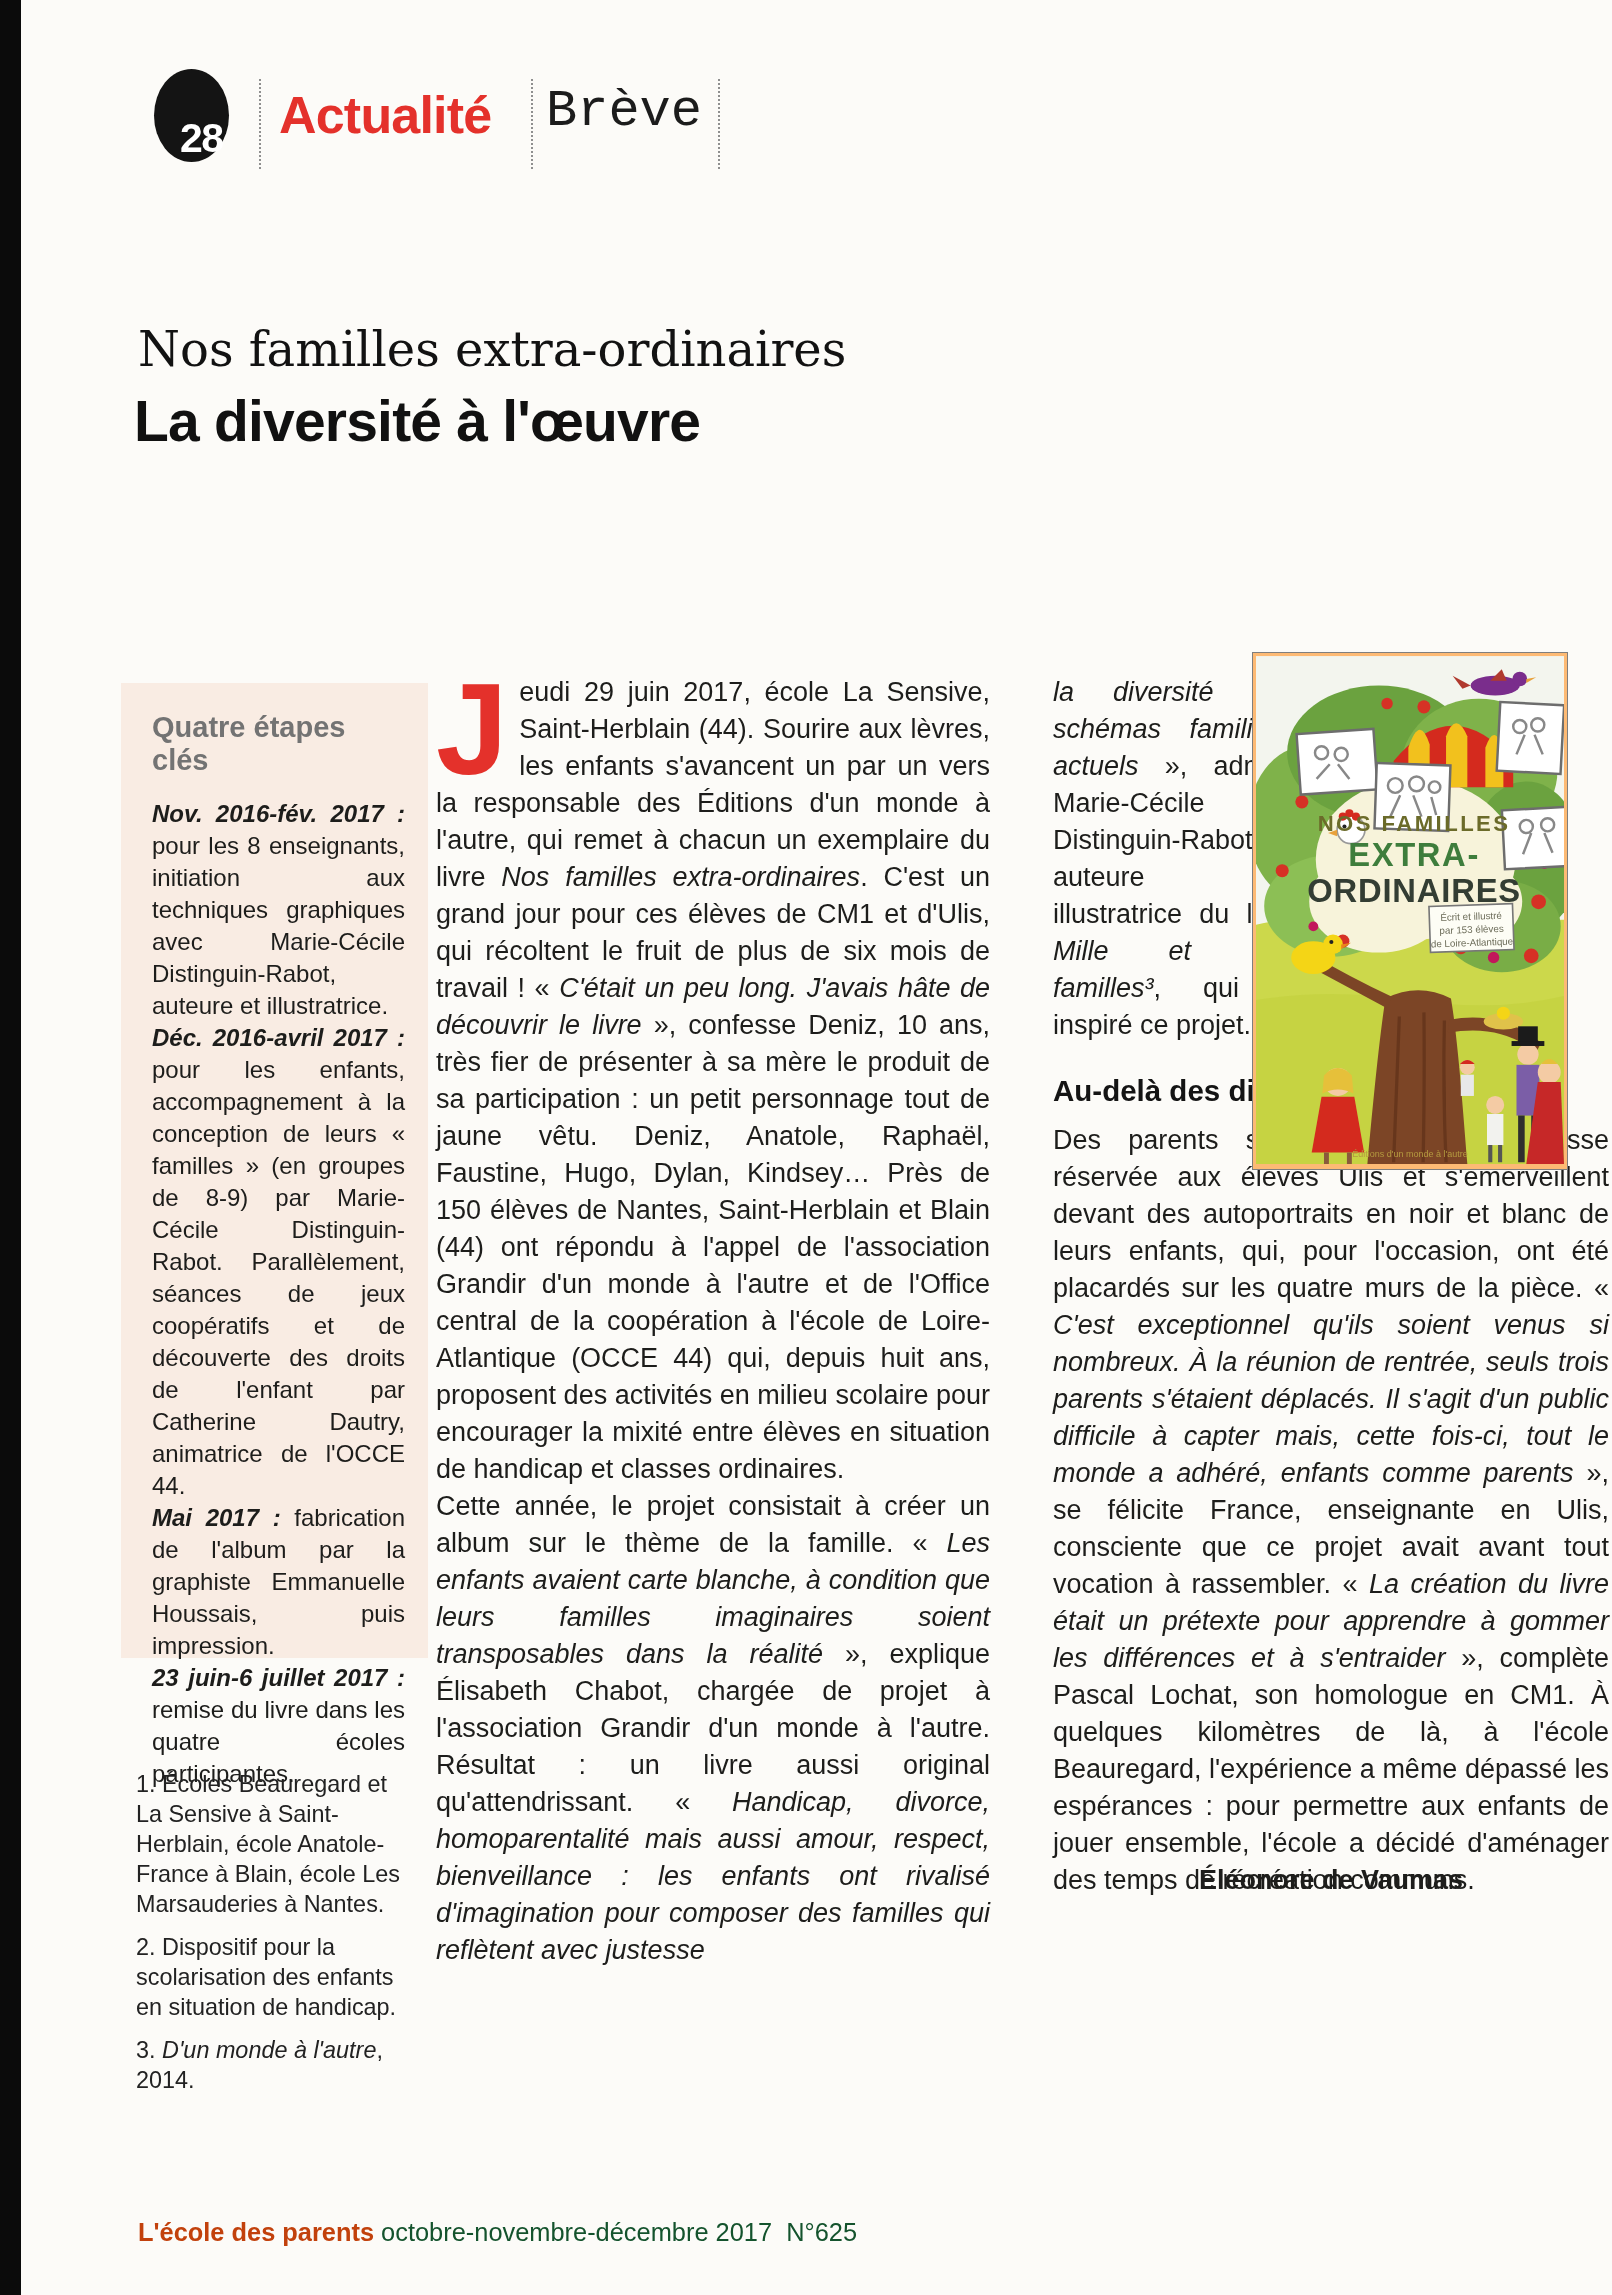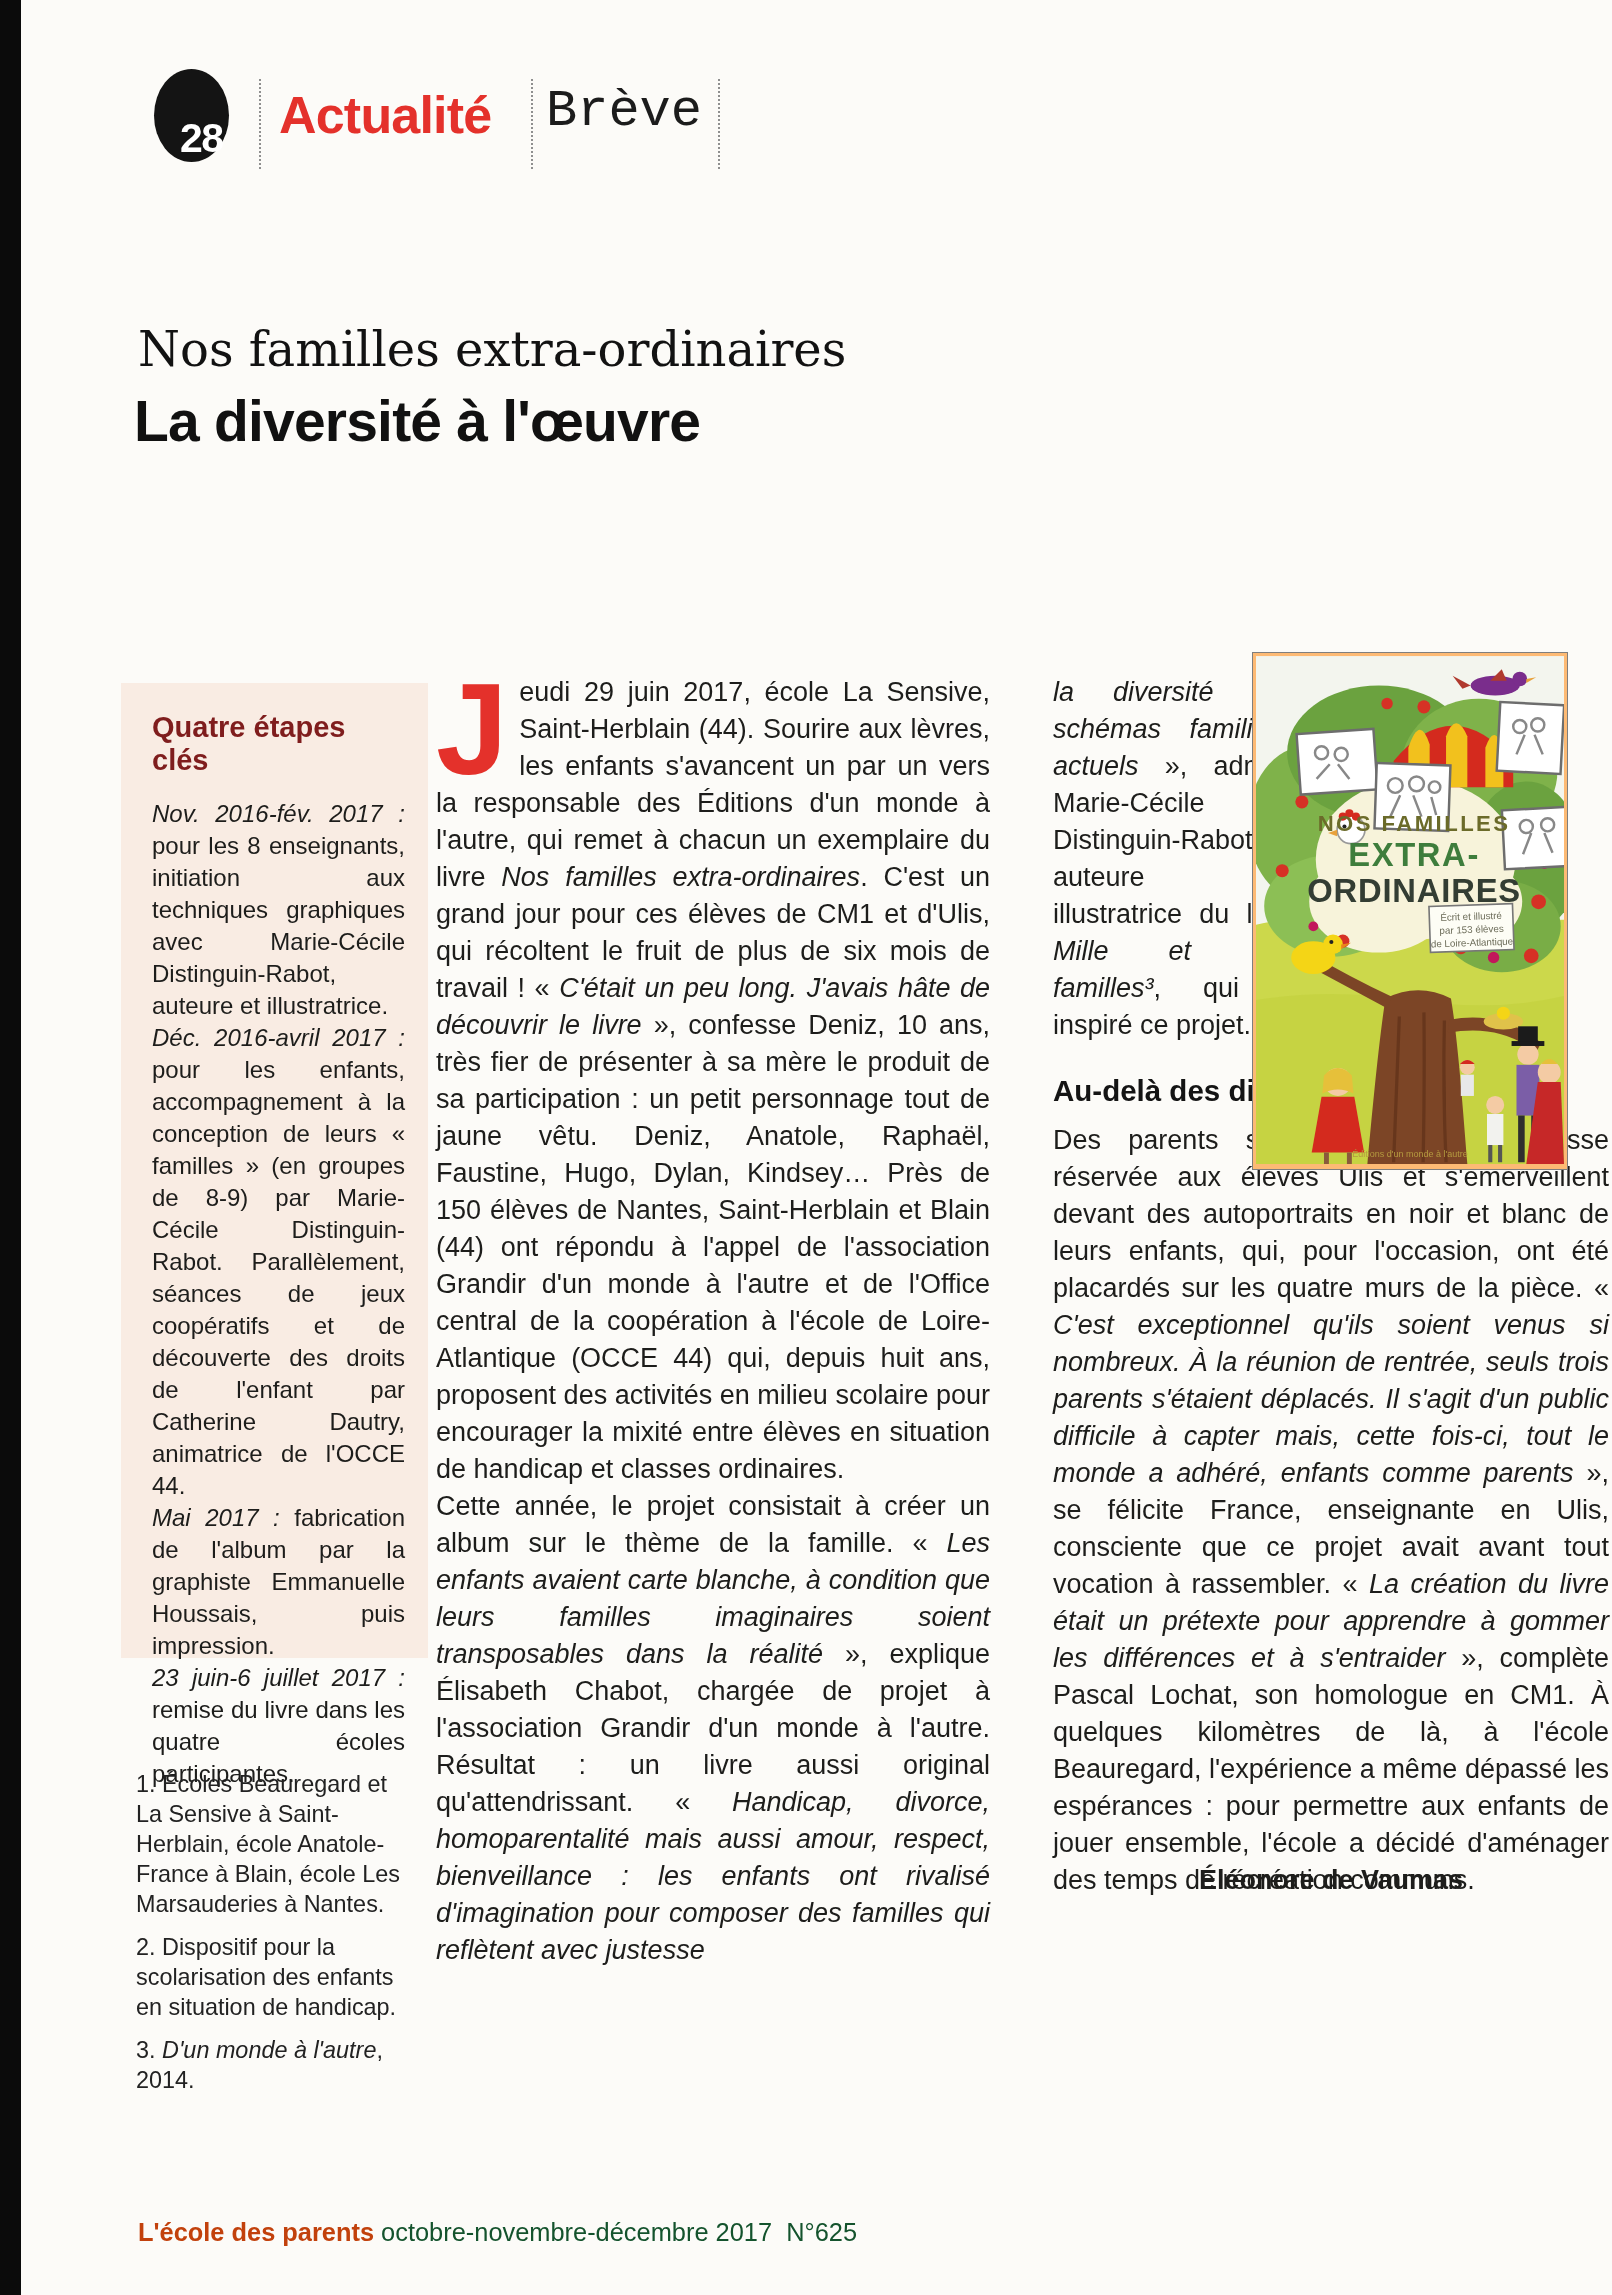--- a/index.html
+++ b/index.html
@@ -35,21 +35,21 @@
   }
   .standfirst{
     position:absolute;left:138px;top:497px;width:1393px;font-size:27px;line-height:37px;
     color:#2a2a2a;letter-spacing:0.4px;font-weight:400;
   }
   
   .sidebar-box{
     position:absolute;left:121px;top:683px;width:307px;height:975px;background:#f9ece3;
     box-sizing:border-box;padding:28px 23px 0 31px;
   }
-  .sidebar-title{color:#7f1d1d;font-size:29px;font-weight:800;margin:0 0 21px 0;}
+  .sidebar-title{color:#737373;font-size:29px;font-weight:800;margin:0 0 21px 0;}
   .sidebar-box p{margin:0;font-size:24px;line-height:32px;text-align:justify;hyphens:auto;-webkit-hyphens:auto;}
   
   .footnotes{position:absolute;left:136px;top:1769px;width:266px;}
   .footnotes p{margin:0 0 13px 0;font-size:23.4px;line-height:30px;color:#222;}
   
   .col{position:absolute;top:674px;font-size:27px;line-height:37px;text-align:justify;
        hyphens:auto;-webkit-hyphens:auto;color:#1d1d1b;}
   .col-mid{left:436px;width:554px;}
   .col-right{left:1053px;width:556px;}
   .col p{margin:0;}
@@ -63,21 +63,21 @@
   
   .book-cover{
     position:absolute;left:1252px;top:652px;width:316px;height:518px;background:#fdba74;
     border:1.6px solid #7e7e7e;box-sizing:border-box;padding:2.5px;
   }
   
   .footer{position:absolute;left:138px;top:2218px;font-size:25.4px;}
   .footer .mag{color:#c2410c;font-weight:700;}
   .footer .issue{color:#14532d;font-weight:400;white-space:pre;}
   
-  .it{font-style:italic;} .bd{font-weight:400;}
+  .it{font-style:italic;} .bd{font-weight:700;}
 </style>
 </head>
 <body>
 
 <div class="page">
   <div class="scan-edge"></div>
 
   <div class="page-badge">
     <span>28</span>
   </div>

